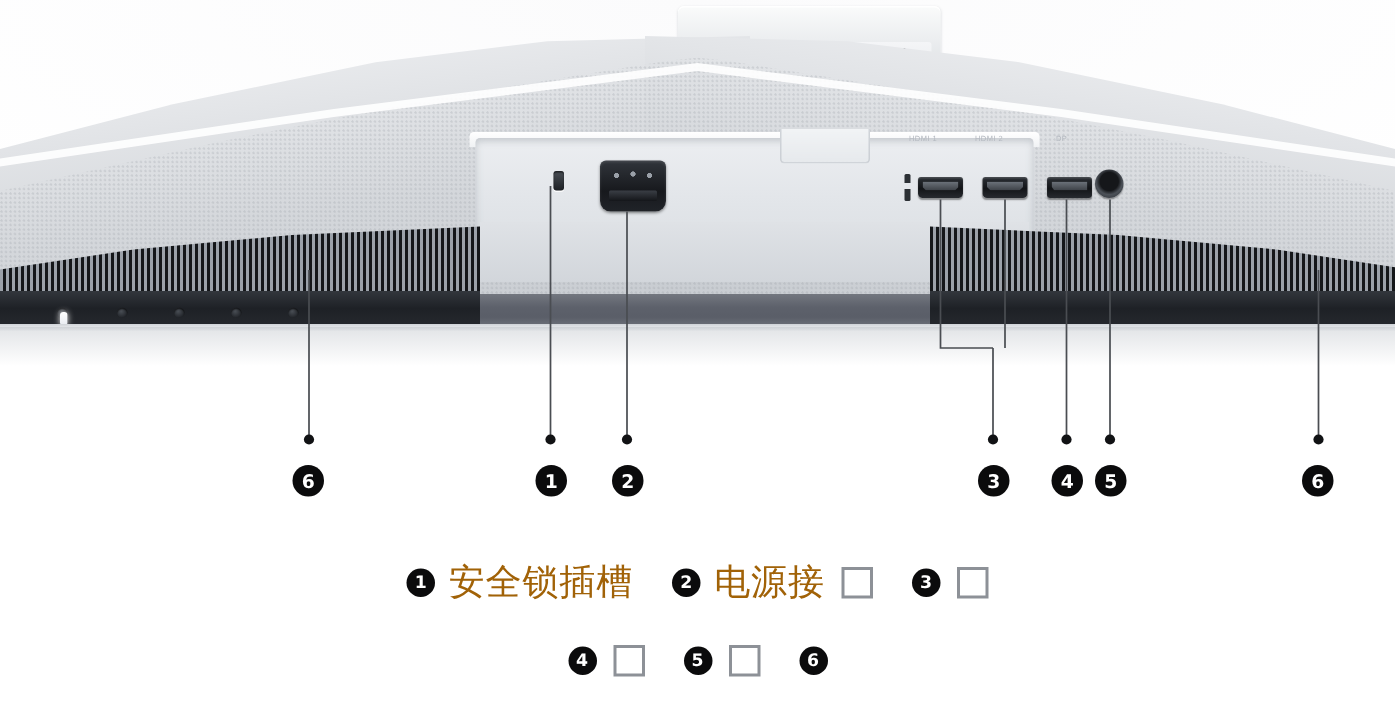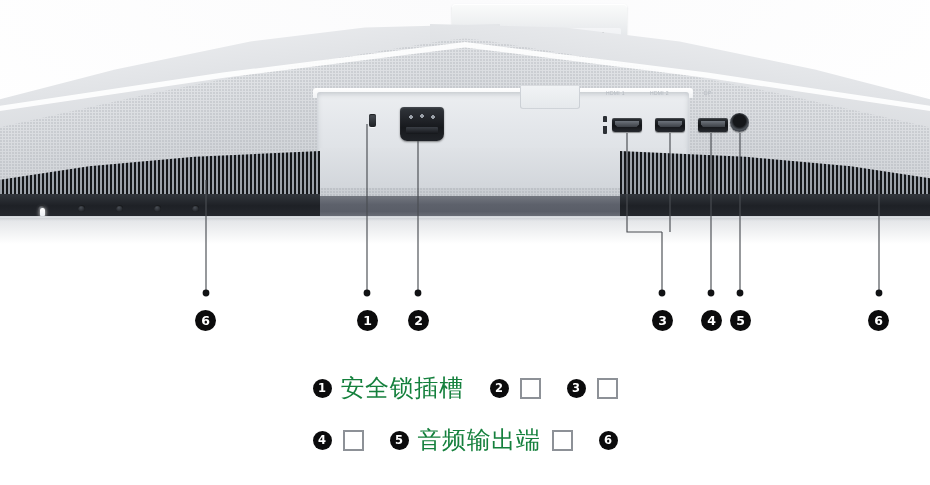--- a/index.html
+++ b/index.html
@@ -241,21 +241,21 @@
     gap:26px;height:52px;
   }
   .legend-item{display:flex;align-items:center;gap:9px;}
   .legend-badge{
     width:19px;height:19px;border-radius:50%;flex:none;
     background:#0b0b0c;color:#ffffff;
     font-size:11.5px;line-height:19px;text-align:center;font-weight:700;
     font-family:"DejaVu Sans","Liberation Sans",sans-serif;
   }
   .legend-text{
-    font-size:24px;color:#15803d;letter-spacing:.6px;white-space:nowrap;
+    font-size:24px;color:#a16207;letter-spacing:.6px;white-space:nowrap;
     font-family:"Liberation Sans","DejaVu Sans",sans-serif;
   }
   .tofu{
     display:inline-block;width:17px;height:17px;
     border:2px solid #8d9197;vertical-align:-2px;margin-left:2px;
   }
 </style>
 </head>
 <body>
 
@@ -351,36 +351,36 @@
 
   <div class="legend">
 
     <div class="legend-row">
       <div class="legend-item">
         <span class="legend-badge">1</span>
         <span class="legend-text">安全锁插槽</span>
       </div>
       <div class="legend-item">
         <span class="legend-badge">2</span>
+        <span class="legend-text">电源接</span>
         <span class="tofu"></span>
       </div>
       <div class="legend-item">
         <span class="legend-badge">3</span>
         <span class="tofu"></span>
       </div>
     </div>
 
     <div class="legend-row">
       <div class="legend-item">
         <span class="legend-badge">4</span>
         <span class="tofu"></span>
       </div>
       <div class="legend-item">
         <span class="legend-badge">5</span>
-        <span class="legend-text">音频输出端</span>
         <span class="tofu"></span>
       </div>
       <div class="legend-item">
         <span class="legend-badge">6</span>
       </div>
     </div>
 
   </div>
 
 </div>

